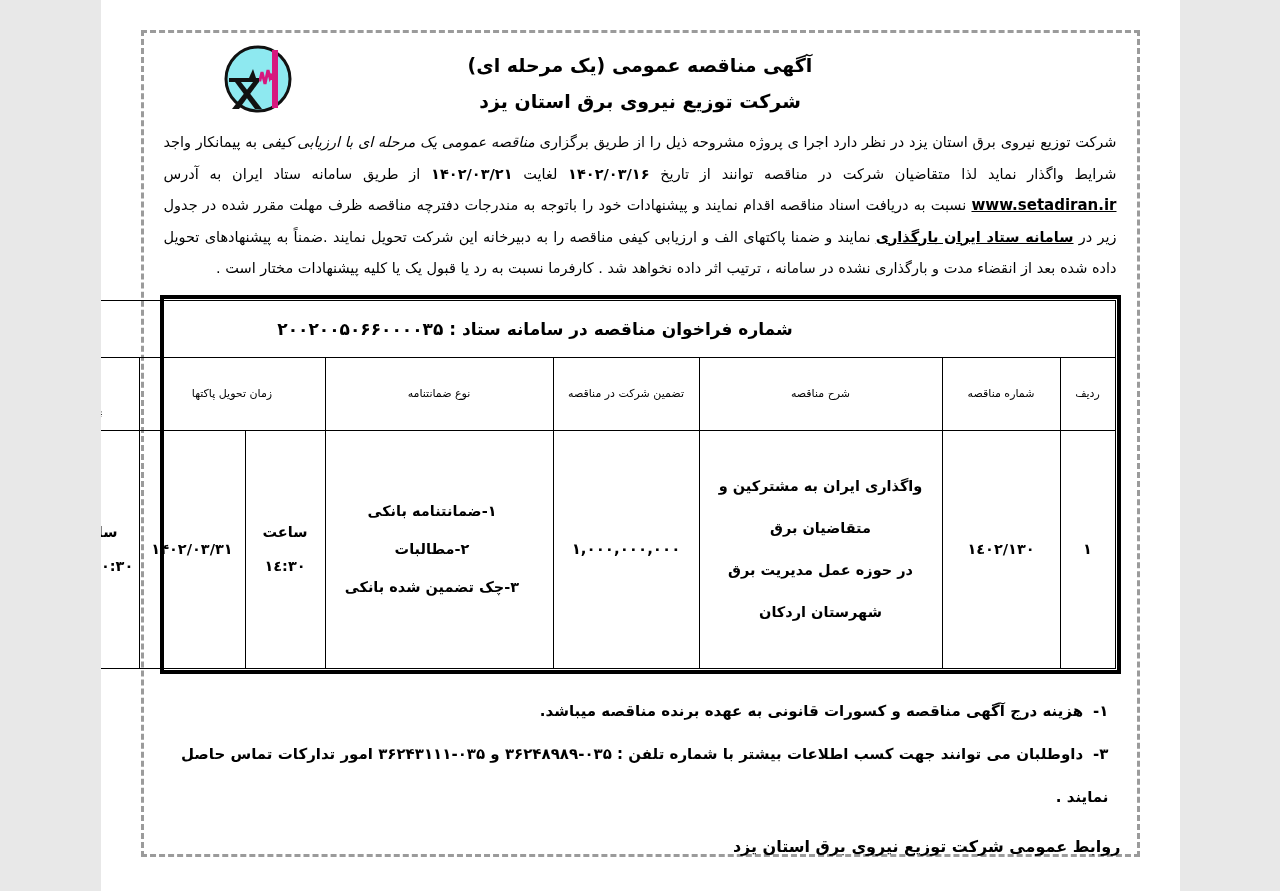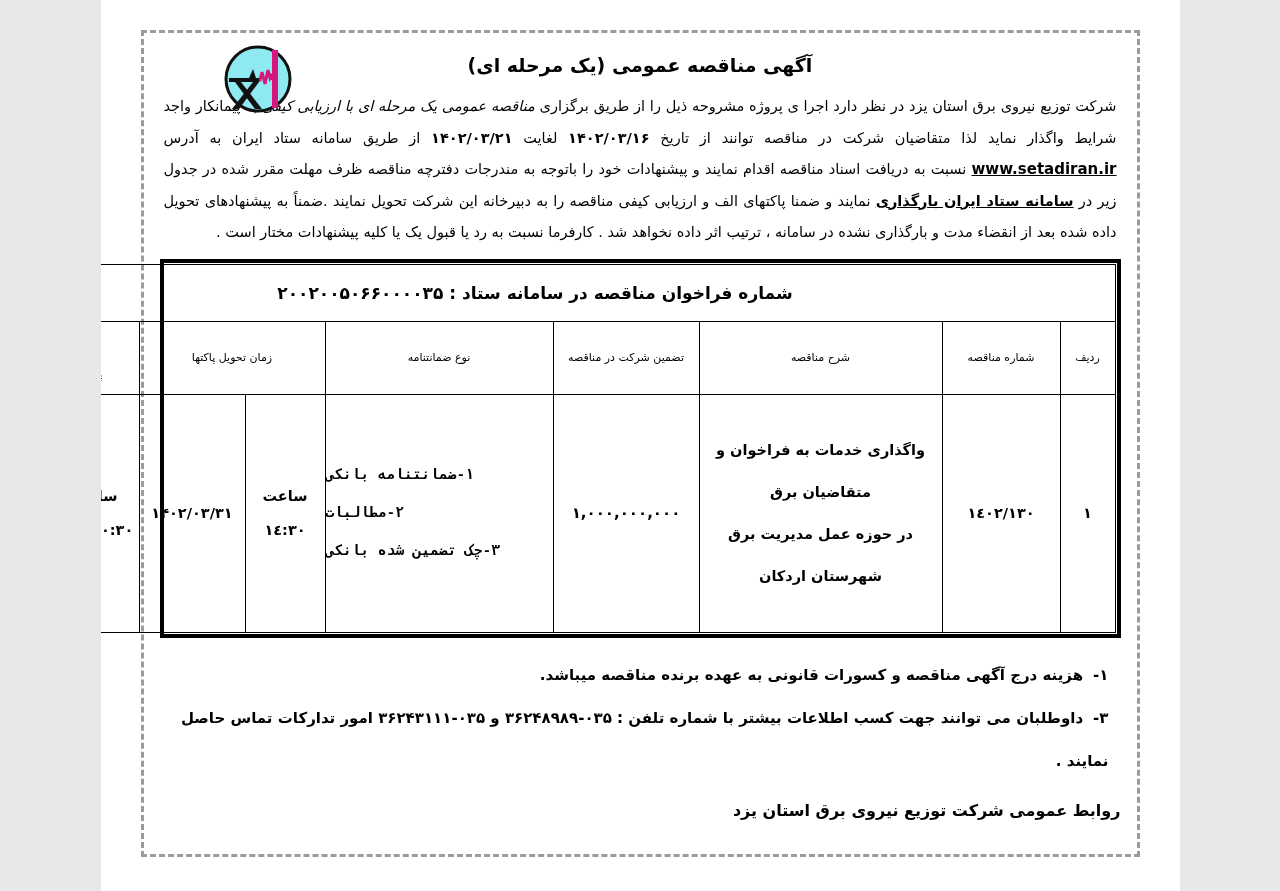--- a/index.html
+++ b/index.html
@@ -39,21 +39,21 @@
     width:100%; border-collapse:collapse; table-layout:fixed; direction:rtl;
   }
   table.tender td, table.tender th { border:1px solid #000; vertical-align:middle; }
   .callout-cell {
     text-align:center; font-weight:bold; font-size:17px; height:57px;
   }
   .callout-cell .num { letter-spacing:1px; }
   th.hdr { font-weight:normal; font-size:11px; height:56px; line-height:24px; padding:2px; }
   .data-row td { height:238px; font-weight:bold; font-size:14.5px; text-align:center; }
   .desc-line { display:block; line-height:42px; }
-  .gtype { display:block; text-align:left; padding-right:14px; line-height:38px;font-family:Liberation Mono, monospace; }
+  .gtype { display:block; text-align:center; padding-right:14px; line-height:38px; }
   .stack { display:block; line-height:34px; }
   .money { font-size:15px; letter-spacing:0.5px; }
   .notes { margin:16px 12px 0 12px; }
   .note { font-weight:bold; font-size:15px; line-height:43px; text-align:right; }
   .note .marker { margin-left:10px; }
   .footer-line {
     font-weight:bold; font-size:16px; margin-top:18px;
   }
   .nowrap { white-space:nowrap; }
 </style>
@@ -73,20 +73,21 @@
       <rect x="7" y="35" width="30" height="4" fill="#111111"></rect>
 
       <polygon points="27,35 31,26 34,35" fill="#111111"></polygon>
 
       <polygon points="13,39 19,39 40,66 33,66" fill="#111111"></polygon>
       <polygon points="31,39 37,39 17,66 10,66" fill="#111111"></polygon>
     </svg>
 
     <div class="titles">
       <div class="title-line">آگهی مناقصه عمومی (یک مرحله ای)</div>
+      <div class="title-line">شرکت توزیع نیروی برق استان یزد</div>
     </div>
 
     <p class="intro"><span>شرکت توزیع نیروی برق استان یزد در نظر دارد اجرا ی پروژه مشروحه ذیل را از طریق برگزاری </span><span class="it">مناقصه عمومی یک مرحله ای با ارزیابی کیفی</span><span> به پیمانکار واجد شرایط واگذار نماید لذا متقاضیان شرکت در مناقصه توانند از تاریخ </span><span class="bd nowrap">۱۴۰۲/۰۳/۱۶</span><span> لغایت </span><span class="bd nowrap">۱۴۰۲/۰۳/۲۱</span><span> از طریق سامانه ستاد ایران به آدرس </span><a href="#" class="site-link">www.setadiran.ir</a><span> نسبت به دریافت اسناد مناقصه اقدام نمایند و پیشنهادات خود را باتوجه به مندرجات دفترچه مناقصه ظرف مهلت مقرر شده در جدول زیر در </span><span class="bu">سامانه ستاد ایران بارگذاری</span><span> نمایند و ضمنا پاکتهای الف و ارزیابی کیفی مناقصه را به دبیرخانه این شرکت تحویل نمایند .ضمناً به پیشنهادهای تحویل داده شده بعد از انقضاء مدت و بارگذاری نشده در سامانه ، ترتیب اثر داده نخواهد شد . کارفرما نسبت به رد یا قبول یک یا کلیه پیشنهادات مختار است .</span></p>
 
     <div class="tbl-outer">
       <table class="tender">
         <colgroup>
           <col style="width:55px">
             <col style="width:118px">
             <col style="width:243px">
@@ -113,21 +114,21 @@
           <th class="hdr" colspan="2">زمان تحویل پاکتها</th>
           <th class="hdr" colspan="2">
             <span class="stack">زمان بازگشائی</span>
             <span class="stack">پاکت ملاک ارزیابی کیفی</span>
           </th>
         </tr>
         <tr class="data-row">
           <td>۱</td>
           <td>١٤٠٢/١٣٠</td>
           <td>
-            <span class="desc-line">واگذاری خدمات به فراخوان و</span>
+            <span class="desc-line">واگذاری ایران به مشترکین و</span>
             <span class="desc-line">متقاضیان برق</span>
             <span class="desc-line">در حوزه عمل مدیریت برق</span>
             <span class="desc-line">شهرستان اردکان</span>
           </td>
           <td>
             <span class="money">۱,۰۰۰,۰۰۰,۰۰۰</span>
           </td>
           <td>
             <span class="gtype">۱-ضمانتنامه بانکی</span>
             <span class="gtype">۲-مطالبات</span>

